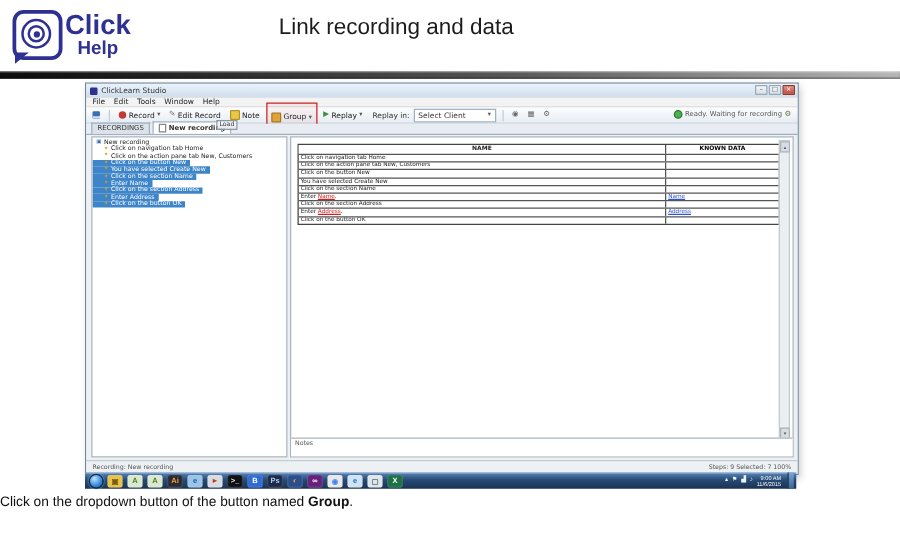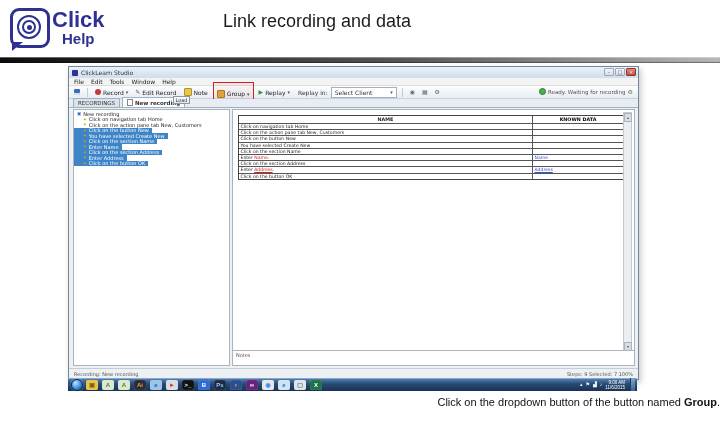--- a/index.html
+++ b/index.html
@@ -115,21 +115,21 @@
              border:0.5px solid #0d2c50;box-shadow:0 0 2px rgba(160,220,255,.8);}
   .task-icons{display:flex;align-items:center;gap:4px;}
   .task-icon{width:12px;height:10px;border-radius:2px;display:flex;align-items:center;justify-content:center;
              font-size:6px;font-weight:bold;box-shadow:inset 0 0 1px rgba(255,255,255,.5);}
   .tray{position:absolute;right:2px;top:0;height:13px;display:flex;align-items:center;gap:3px;}
   .tray-icon{font-size:5px;color:#eef3f8;line-height:13px;}
   .clock{text-align:right;color:#fff;font-size:4.5px;line-height:5px;padding-right:2px;}
   .show-desktop{width:4px;height:13px;background:linear-gradient(#7fa6cd,#3c6493);border-left:1px solid #203f63;}
 
   
-  .caption{position:absolute;left:0;top:396px;width:720px;text-align:right;font-size:11px;color:#111;}
+  .caption{position:absolute;left:0;top:396px;width:720px;text-align:left;font-size:11px;color:#111;}
 </style>
 </head>
 <body>
 
 <div class="logo">
   <div class="logo-icon">
     <div class="c1"></div>
       <div class="c2"></div>
       <div class="c3"></div>
   </div>

